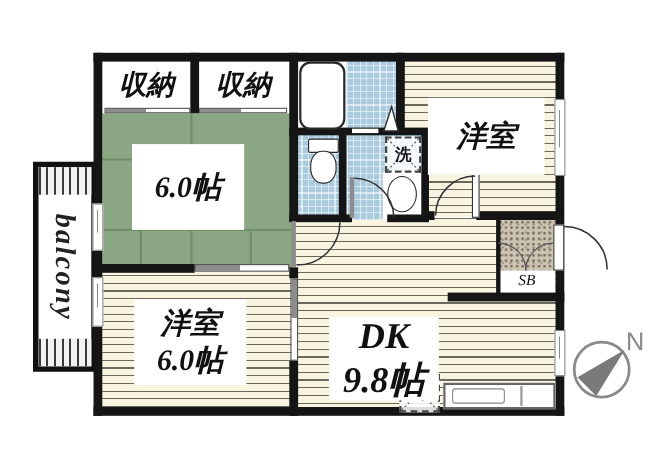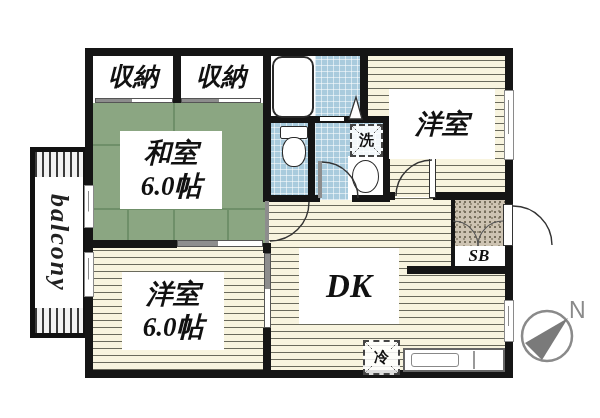--- a/index.html
+++ b/index.html
@@ -32,23 +32,23 @@
   .leaf{background:#fff;border:1px solid #333;box-sizing:border-box;}
   .leaf-gray{background:#8d8d8d;}
   .dashedbox{border:2px dashed #444;box-sizing:border-box;background:rgba(255,255,255,.85);
              display:flex;align-items:center;justify-content:center;
              font-size:15px;font-weight:bold;color:#111;}
   
   .roomlabel{background:#fff;display:flex;flex-direction:column;align-items:center;justify-content:center;
              font-style:italic;font-weight:bold;color:#111;text-align:center;line-height:1.22;}
   .closetlabel{display:flex;align-items:center;justify-content:center;
                font-style:italic;font-weight:bold;font-size:25px;color:#111;}
-  .fs27{font-size:27px;} .fs33{font-size:33px;}
+  .fs27{font-size:27px;} .fs33{font-size:33px;margin-top:40px;}
   .sbtext{display:flex;align-items:center;justify-content:center;
-          font-style:italic;font-weight:bold;font-size:17px;color:#111;}
+          font-style:italic;font-weight:normal;font-size:14px;color:#111;}
   .balcony-frame{border:5px solid #111;border-right:3px solid #111;background:#fff;box-sizing:border-box;}
   .balcony-text{display:flex;align-items:center;justify-content:center;
                 writing-mode:vertical-rl;text-orientation:sideways;
                 font-style:italic;font-size:26px;font-weight:bold;color:#222;letter-spacing:2px;}
   .north{font-family:"Liberation Sans","DejaVu Sans",sans-serif;font-size:23px;color:#8a8a8a;}
   svg{position:absolute;left:0;top:0;}
 </style>
 </head>
 <body>
 
@@ -151,28 +151,28 @@
     </g>
     <circle cx="547" cy="336" r="25" fill="none" stroke="#8a8a8a" stroke-width="2.5"></circle>
     <polygon points="568,318 525,343 542,360" fill="#7a7a7a"></polygon>
   </svg>
   <div class="abs north" style="left:569px;top:297px;">N</div>
 
   <div class="abs closetlabel" style="left:93px;top:53px;width:80px;height:46px;">収納</div>
   <div class="abs closetlabel" style="left:181px;top:53px;width:80px;height:46px;">収納</div>
 
   <div class="abs roomlabel fs27" style="left:120px;top:131px;width:102px;height:78px;">
-    <span>和室</span>
     <span>6.0帖</span>
   </div>
   <div class="abs roomlabel fs27" style="left:122px;top:272px;width:102px;height:78px;">
     <span>洋室</span>
     <span>6.0帖</span>
   </div>
   <div class="abs roomlabel fs27" style="left:389px;top:89px;width:106px;height:70px;">
     <span>洋室</span>
   </div>
   <div class="abs roomlabel fs33" style="left:299px;top:248px;width:100px;height:76px;">
     <span>DK</span>
+    <span>9.8帖</span>
   </div>
   <div class="abs sbtext" style="left:453px;top:246px;width:52px;height:20px;">SB</div>
 
 </div>
 
 </body></html>

